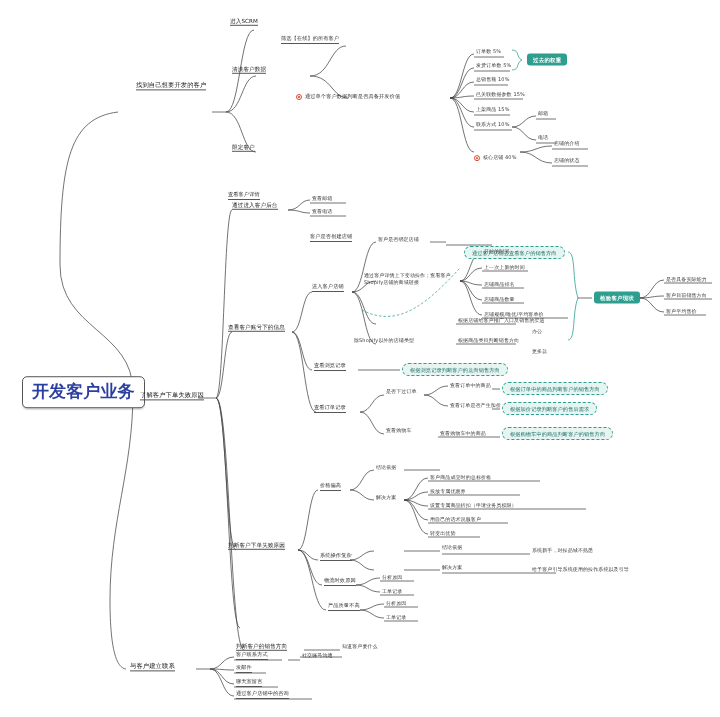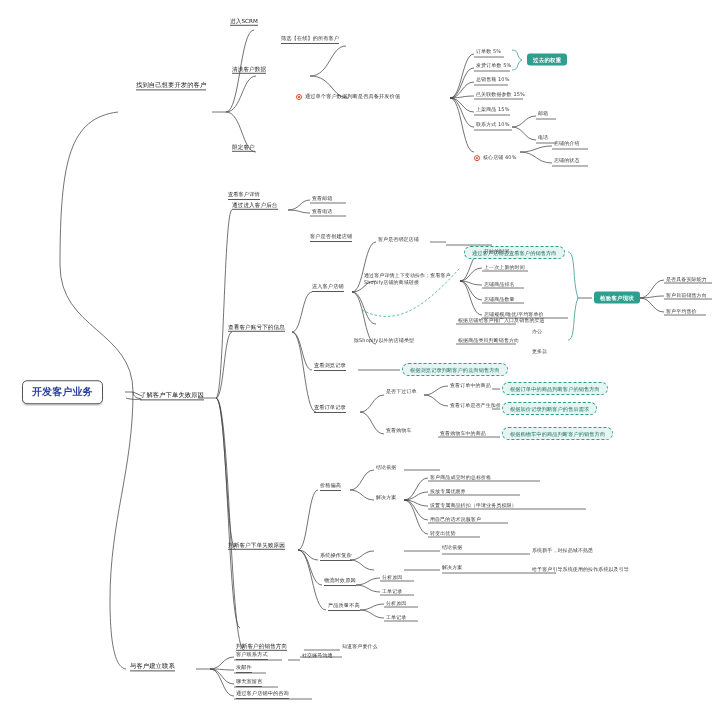--- a/index.html
+++ b/index.html
@@ -10,21 +10,21 @@
   #mindmap{position:absolute;left:0;top:0;width:720px;height:717px;}
   svg.links{position:absolute;left:0;top:0;width:720px;height:717px;pointer-events:none;}
   .node{
     position:absolute;white-space:nowrap;
     font-size:5.2px;line-height:1.15;color:#222222;
     letter-spacing:0.1px;
     transform:translateY(-50%);
   }
   
   .root{
-    font-size:10px;font-weight:bold;color:#2b3fa0;
+    font-size:17px;font-weight:bold;color:#2b3fa0;
     border:1px solid #555;border-radius:5px;
     background:#fff;padding:5px 9px;
     transform:translate(0,-50%);
     box-shadow:0 1px 1px rgba(0,0,0,.15);
   }
   
   .lv1{font-size:6.3px;color:#1a1a1a;}
   .lv2{font-size:5.6px;color:#222;}
   .lv3{font-size:5.2px;color:#333;}
   .lv4{font-size:5px;color:#3a3a3a;}

